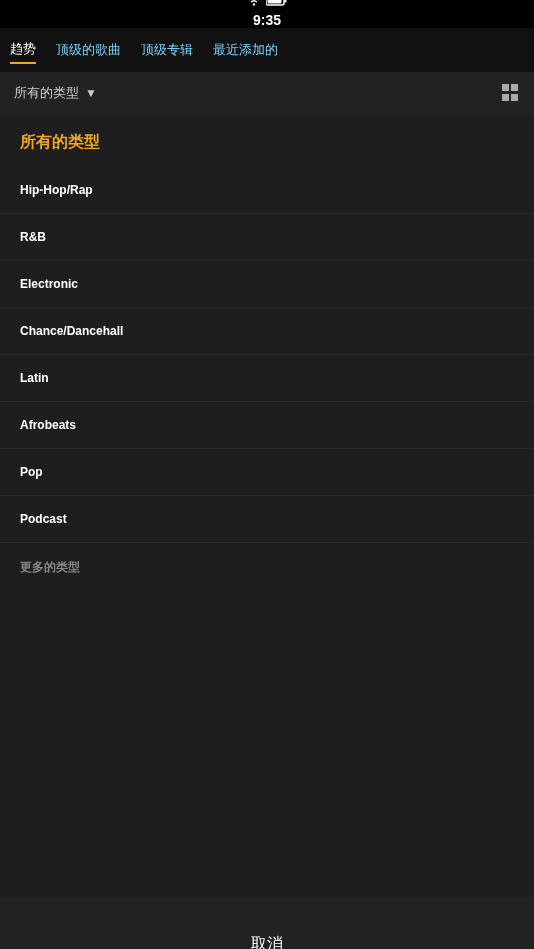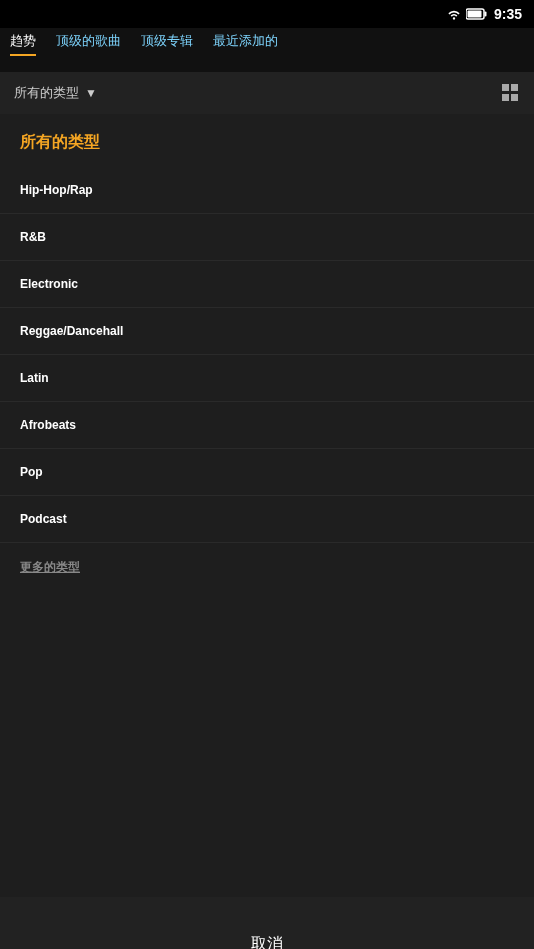--- a/index.html
+++ b/index.html
@@ -15,20 +15,21 @@
 
     
     .status-bar {
       height: 28px;
       background: #000;
       display: flex;
       align-items: center;
       justify-content: flex-end;
       padding: 0 12px;
       gap: 6px;
+      flex-direction: column;
     }
     .status-bar-time {
       font-size: 14px;
       font-weight: bold;
       color: #fff;
     }
     .status-bar-icons {
       display: flex;
       align-items: center;
       gap: 4px;
@@ -36,21 +37,21 @@
     .wifi-icon {
       width: 16px;
       height: 12px;
     }
 
     
     .nav-tabs {
       height: 44px;
       background: #111;
       display: flex;
-      align-items: flex-start;
+      align-items: center;
       padding: 0 10px;
       gap: 20px;
     }
     .nav-tab {
       font-size: 13px;
       color: #7dd3fc;
       cursor: pointer;
       padding: 4px 0;
       white-space: nowrap;
     }
@@ -189,21 +190,20 @@
     .dropdown-item {
       padding: 16px 20px;
       font-size: 12px;
       font-weight: bold;
       color: #fff;
       cursor: pointer;
       border-bottom: 1px solid #2a2a2a;
     }
     .dropdown-item:last-child {
       border-bottom: none;
-      text-decoration: underline;
     }
     .dropdown-item.muted {
       color: #888;
     }
 
     
     .cancel-bar {
       position: absolute;
       bottom: 0;
       left: 0;
@@ -329,21 +329,21 @@
     </div>
   </div>
 </div>
 
 <div class="dropdown-overlay">
   <div class="dropdown-header">所有的类型</div>
 
   <div class="dropdown-item">Hip-Hop/Rap</div>
   <div class="dropdown-item">R&amp;B</div>
   <div class="dropdown-item">Electronic</div>
-  <div class="dropdown-item">Reggae/Dancehall</div>
+  <div class="dropdown-item">Chance/Dancehall</div>
   <div class="dropdown-item">Latin</div>
   <div class="dropdown-item">Afrobeats</div>
   <div class="dropdown-item">Pop</div>
   <div class="dropdown-item">Podcast</div>
   <div class="dropdown-item muted">更多的类型</div>
 </div>
 
 <div class="cancel-bar">
   <span class="cancel-label">取消</span>
 </div>

